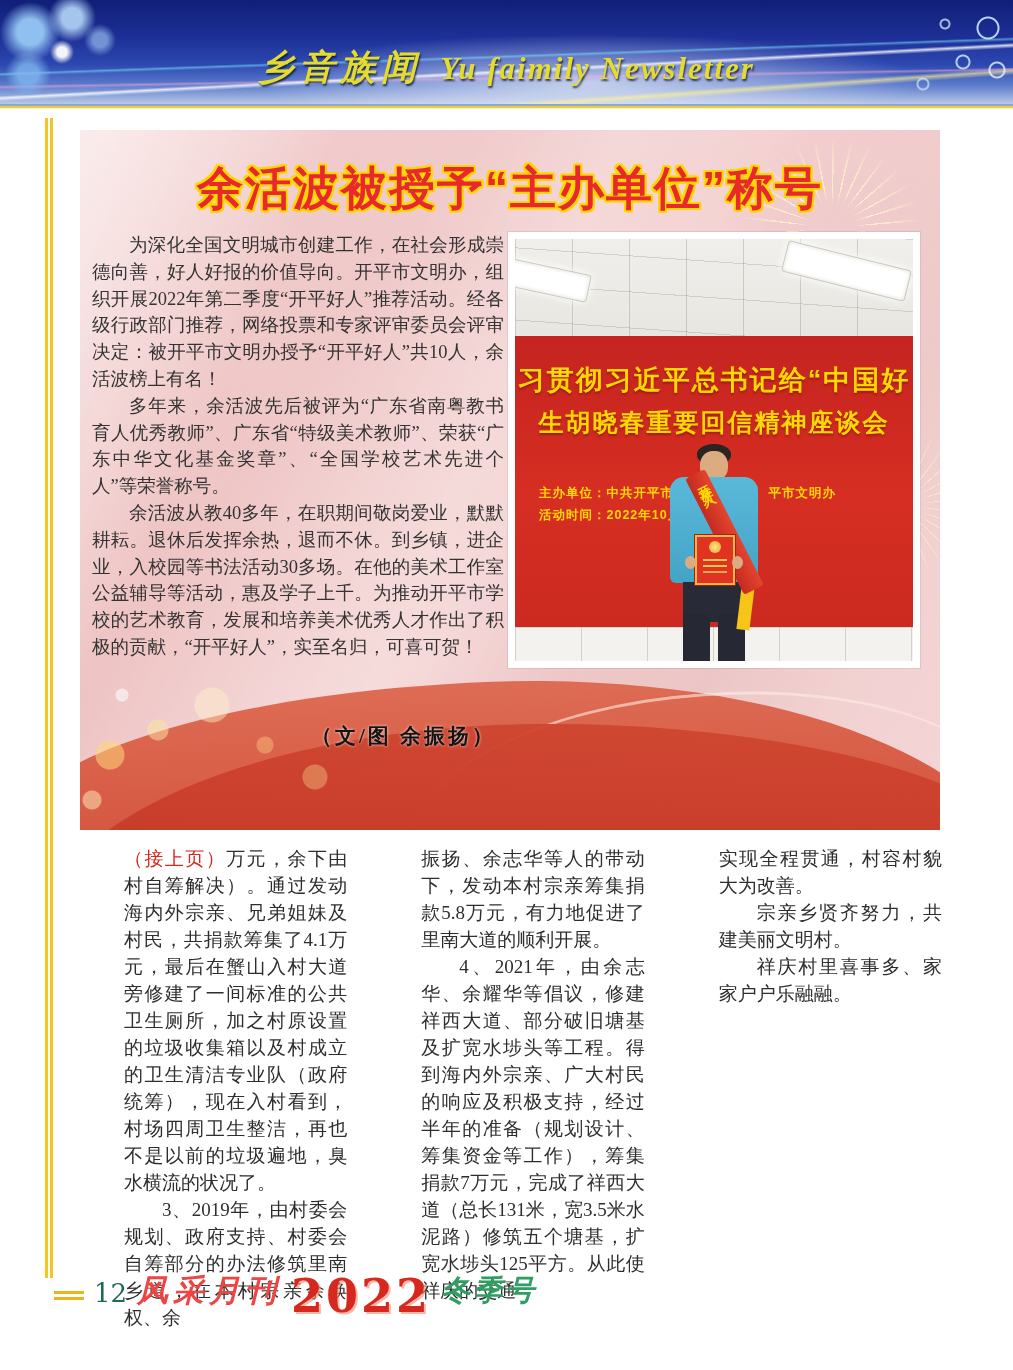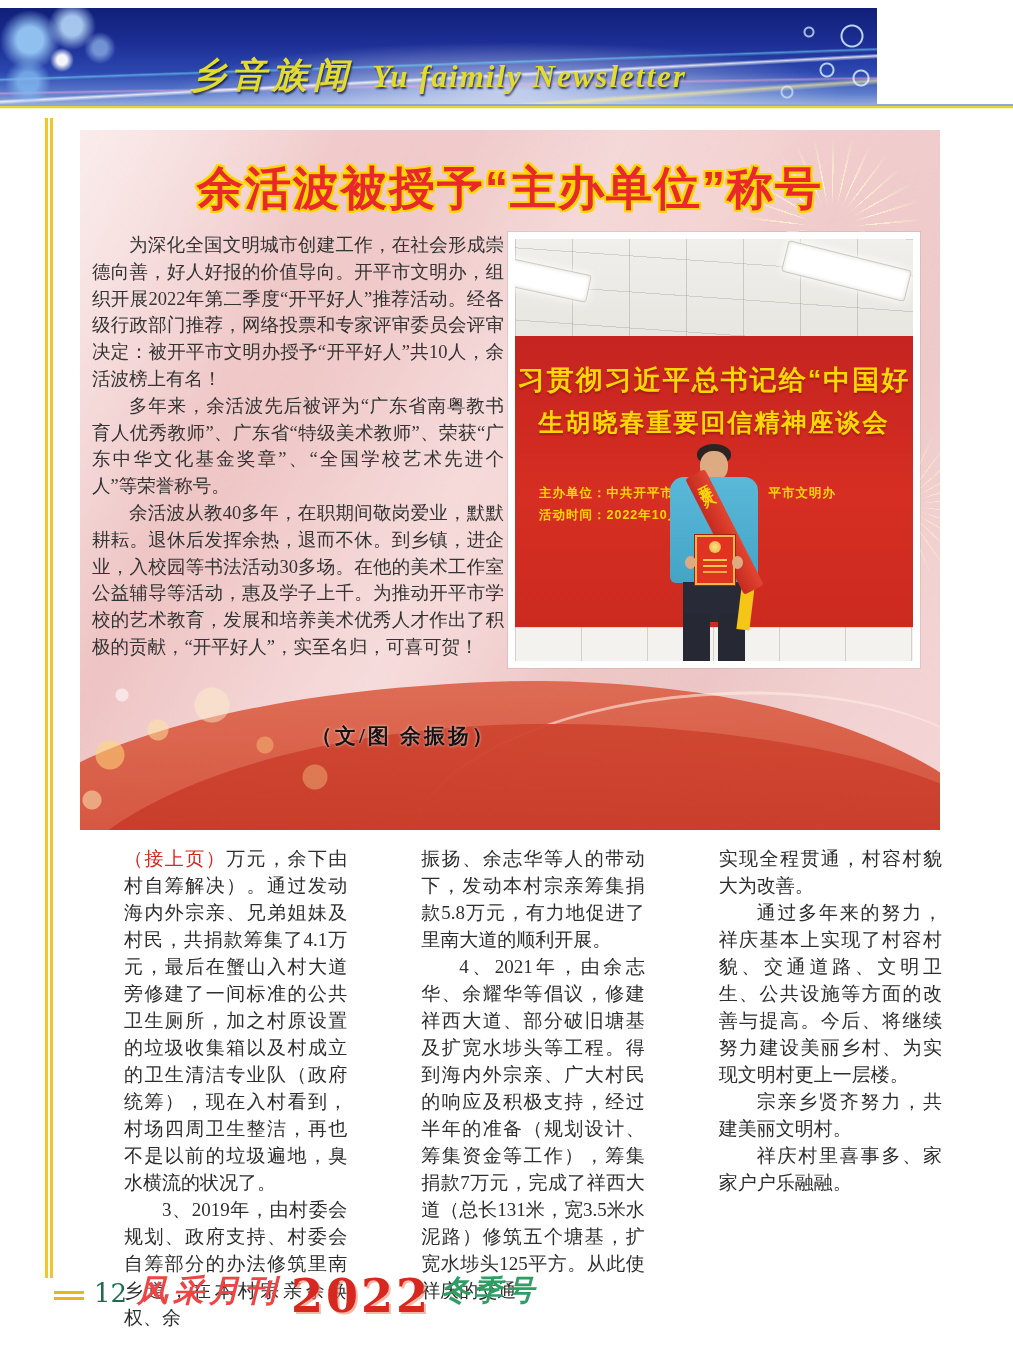--- a/index.html
+++ b/index.html
@@ -1,20 +1,20 @@
 <!DOCTYPE html>
 <html><head>
 <meta charset="utf-8">
 <style>
   html,body{margin:0;padding:0;}
   body{width:1013px;height:1370px;position:relative;background:#ffffff;
        font-family:"Liberation Serif", serif;overflow:hidden;}
 
   
-  .banner{position:absolute;left:0;top:8px;width:877px;height:104px;
+  .banner{position:absolute;left:0;top:0;width:1013px;height:104px;
     background:linear-gradient(180deg,#101f78 0%,#1d2f96 35%,#2c48b0 62%,#5c7ccc 82%,#b9c8e6 100%);
     overflow:hidden;}
   .banner .streaks{position:absolute;inset:0;
     background:
       linear-gradient(178deg,transparent 52%,rgba(120,225,255,.55) 53.2%,transparent 55%),
       linear-gradient(177deg,transparent 61%,rgba(255,255,255,.8) 62.5%,transparent 64.5%),
       linear-gradient(179deg,transparent 70%,rgba(255,170,220,.5) 71.5%,transparent 73.5%),
       linear-gradient(176deg,transparent 79%,rgba(255,240,150,.65) 81%,transparent 83.5%),
       radial-gradient(ellipse 480px 70px at 58% 80%,rgba(255,255,255,.65),transparent 70%);}
   .banner .flower{position:absolute;left:0;top:0;width:150px;height:110px;
@@ -241,21 +241,20 @@
   <div class="col">
     <p><span class="lead-red">（接上页）</span><span>万元，余下由村自筹解决）。通过发动海内外宗亲、兄弟姐妹及村民，共捐款筹集了4.1万元，最后在蟹山入村大道旁修建了一间标准的公共卫生厕所，加之村原设置的垃圾收集箱以及村成立的卫生清洁专业队（政府统筹），现在入村看到，村场四周卫生整洁，再也不是以前的垃圾遍地，臭水横流的状况了。</span></p>
     <p class="ind">3、2019年，由村委会规划、政府支持、村委会自筹部分的办法修筑里南乡道，在本村宗亲余焕权、余</p>
   </div>
   <div class="col">
     <p>振扬、余志华等人的带动下，发动本村宗亲筹集捐款5.8万元，有力地促进了里南大道的顺利开展。</p>
     <p class="ind">4、2021年，由余志华、余耀华等倡议，修建祥西大道、部分破旧塘基及扩宽水埗头等工程。得到海内外宗亲、广大村民的响应及积极支持，经过半年的准备（规划设计、筹集资金等工作），筹集捐款7万元，完成了祥西大道（总长131米，宽3.5米水泥路）修筑五个塘基，扩宽水埗头125平方。从此使祥庆的交通</p>
   </div>
   <div class="col">
     <p>实现全程贯通，村容村貌大为改善。</p>
-    <p class="ind">通过多年来的努力，祥庆基本上实现了村容村貌、交通道路、文明卫生、公共设施等方面的改善与提高。今后、将继续努力建设美丽乡村、为实现文明村更上一层楼。</p>
     <p class="ind">宗亲乡贤齐努力，共建美丽文明村。</p>
     <p class="ind">祥庆村里喜事多、家家户户乐融融。</p>
   </div>
 </div>
 
 <div class="footer">
   <div class="f-dash"></div>
   <div class="f-num">12</div>
   <div class="f-mag">风采月刊</div>
   <div class="f-year">2022</div>

